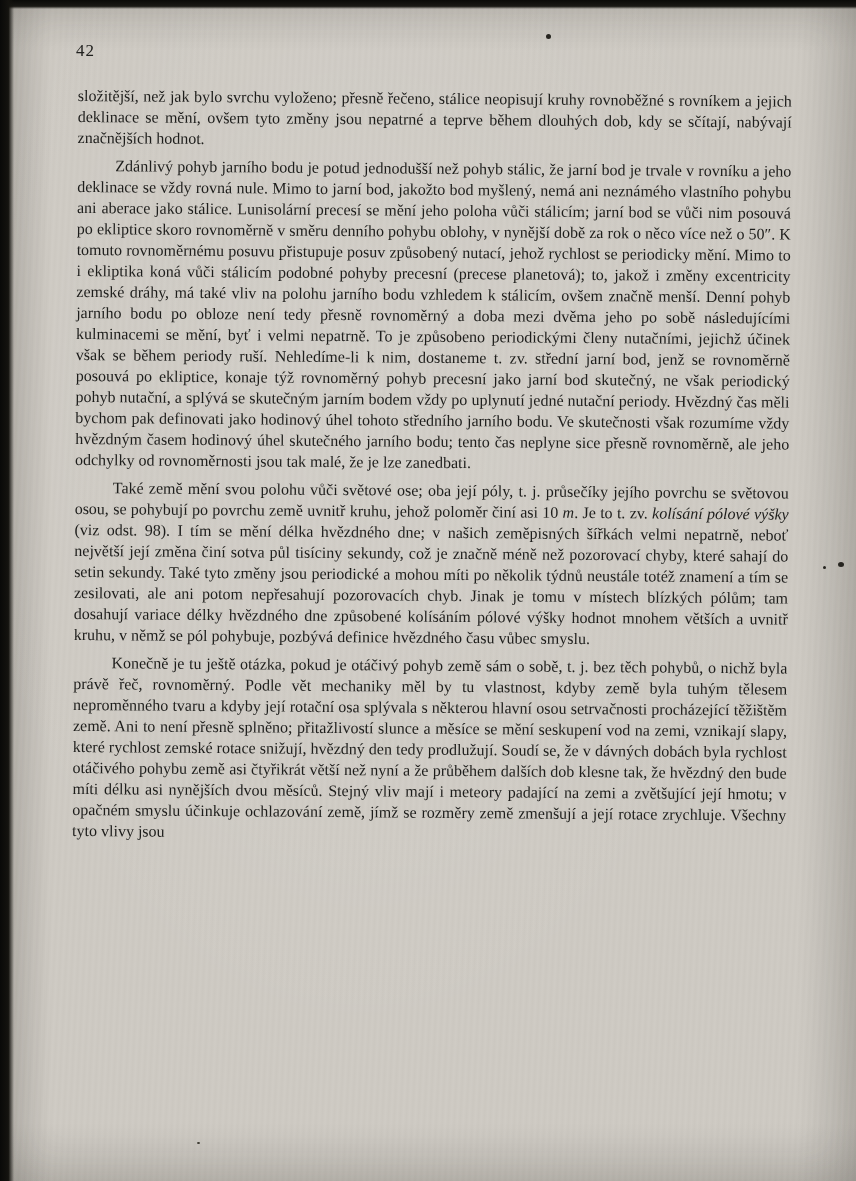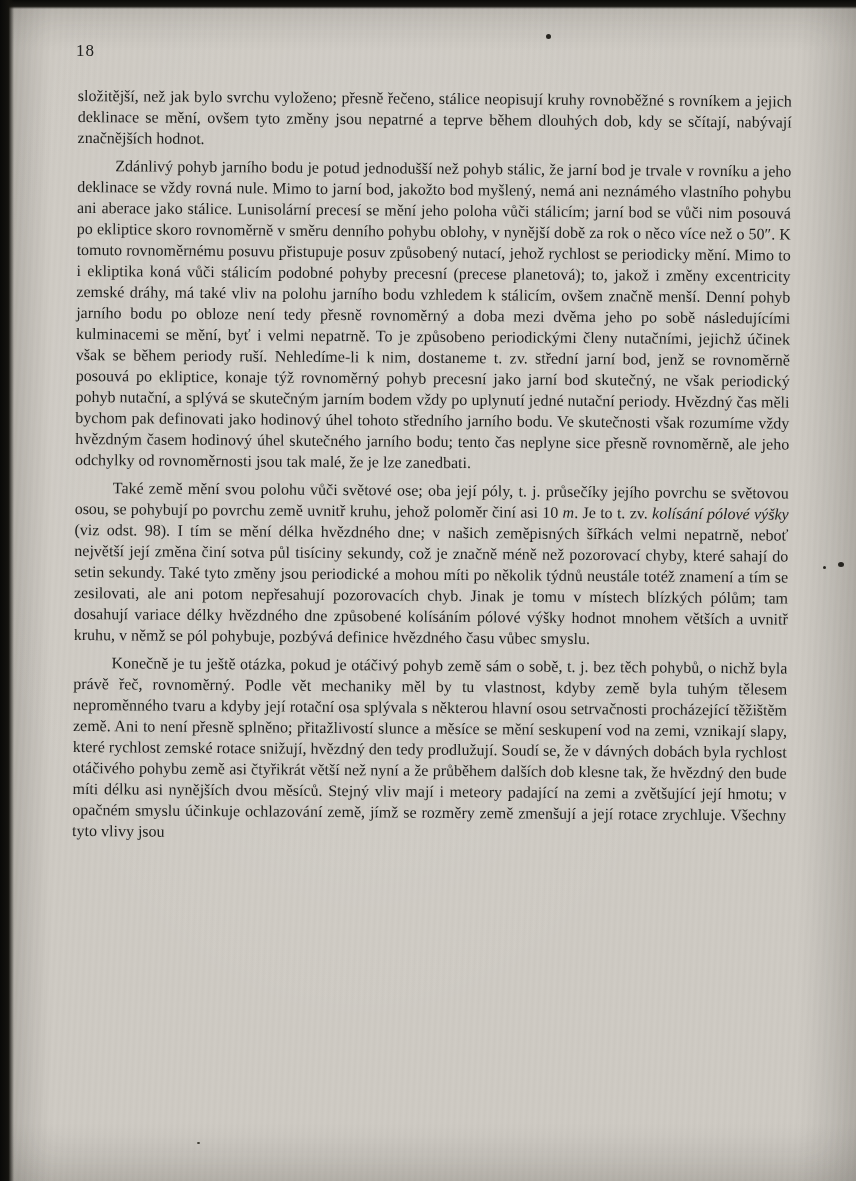--- a/index.html
+++ b/index.html
@@ -95,21 +95,21 @@
   .speck.s3 { left: 823px; top: 566px; width: 3px; height: 3px; }
   .speck.s4 { left: 197px; top: 1142px; width: 3px; height: 2px; background:#3a382f; }
 </style>
 </head>
 <body>
 
 <div class="scan">
   <div class="paper">
     <div class="grain"></div>
 
-    <div class="page-number">18</div>
+    <div class="page-number">42</div>
 
     <div class="text-block">
       <p class="para no-indent">složitější, než jak bylo svrchu vyloženo; přesně řečeno, stálice neopisují kruhy rovnoběžné s rovníkem a jejich deklinace se mění, ovšem tyto změny jsou nepatrné a teprve během dlouhých dob, kdy se sčítají, nabývají značnějších hodnot.</p>
 
       <p class="para">Zdánlivý pohyb jarního bodu je potud jednodušší než pohyb stálic, že jarní bod je trvale v rovníku a jeho deklinace se vždy rovná nule. Mimo to jarní bod, jakožto bod myšlený, nemá ani neznámého vlastního pohybu ani aberace jako stálice. Lunisolární precesí se mění jeho poloha vůči stálicím; jarní bod se vůči nim posouvá po ekliptice skoro rovnoměrně v směru denního pohybu oblohy, v nynější době za rok o něco více než o 50″. K tomuto rovnoměrnému posuvu přistupuje posuv způsobený nutací, jehož rychlost se periodicky mění. Mimo to i ekliptika koná vůči stálicím podobné pohyby precesní (precese planetová); to, jakož i změny excentricity zemské dráhy, má také vliv na polohu jarního bodu vzhledem k stálicím, ovšem značně menší. Denní pohyb jarního bodu po obloze není tedy přesně rovnoměrný a doba mezi dvěma jeho po sobě následujícími kulminacemi se mění, byť i velmi nepatrně. To je způsobeno periodickými členy nutačními, jejichž účinek však se během periody ruší. Nehledíme-li k nim, dostaneme t. zv. střední jarní bod, jenž se rovnoměrně posouvá po ekliptice, konaje týž rovnoměrný pohyb precesní jako jarní bod skutečný, ne však periodický pohyb nutační, a splývá se skutečným jarním bodem vždy po uplynutí jedné nutační periody. Hvězdný čas měli bychom pak definovati jako hodinový úhel tohoto středního jarního bodu. Ve skutečnosti však rozumíme vždy hvězdným časem hodinový úhel skutečného jarního bodu; tento čas neplyne sice přesně rovnoměrně, ale jeho odchylky od rovnoměrnosti jsou tak malé, že je lze zanedbati.</p>
 
       <p class="para"><span>Také země mění svou polohu vůči světové ose; oba její póly, t. j. průsečíky jejího povrchu se světovou osou, se pohybují po povrchu země uvnitř kruhu, jehož poloměr činí asi 10 </span><span class="it">m</span><span>. Je to t. zv. </span><span class="it">kolísání pólové výšky</span><span> (viz odst. 98). I tím se mění délka hvězdného dne; v našich zeměpisných šířkách velmi nepatrně, neboť největší její změna činí sotva půl tisíciny sekundy, což je značně méně než pozorovací chyby, které sahají do setin sekundy. Také tyto změny jsou periodické a mohou míti po několik týdnů neustále totéž znamení a tím se zesilovati, ale ani potom nepřesahují pozorovacích chyb. Jinak je tomu v místech blízkých pólům; tam dosahují variace délky hvězdného dne způsobené kolísáním pólové výšky hodnot mnohem větších a uvnitř kruhu, v němž se pól pohybuje, pozbývá definice hvězdného času vůbec smyslu.</span></p>
 
       <p class="para">Konečně je tu ještě otázka, pokud je otáčivý pohyb země sám o sobě, t. j. bez těch pohybů, o nichž byla právě řeč, rovnoměrný. Podle vět mechaniky měl by tu vlastnost, kdyby země byla tuhým tělesem neproměnného tvaru a kdyby její rotační osa splývala s některou hlavní osou setrvačnosti procházející těžištěm země. Ani to není přesně splněno; přitažlivostí slunce a měsíce se mění seskupení vod na zemi, vznikají slapy, které rychlost zemské rotace snižují, hvězdný den tedy prodlužují. Soudí se, že v dávných dobách byla rychlost otáčivého pohybu země asi čtyřikrát větší než nyní a že průběhem dalších dob klesne tak, že hvězdný den bude míti délku asi nynějších dvou měsíců. Stejný vliv mají i meteory padající na zemi a zvětšující její hmotu; v opačném smyslu účinkuje ochlazování země, jímž se rozměry země zmenšují a její rotace zrychluje. Všechny tyto vlivy jsou</p>
     </div>

